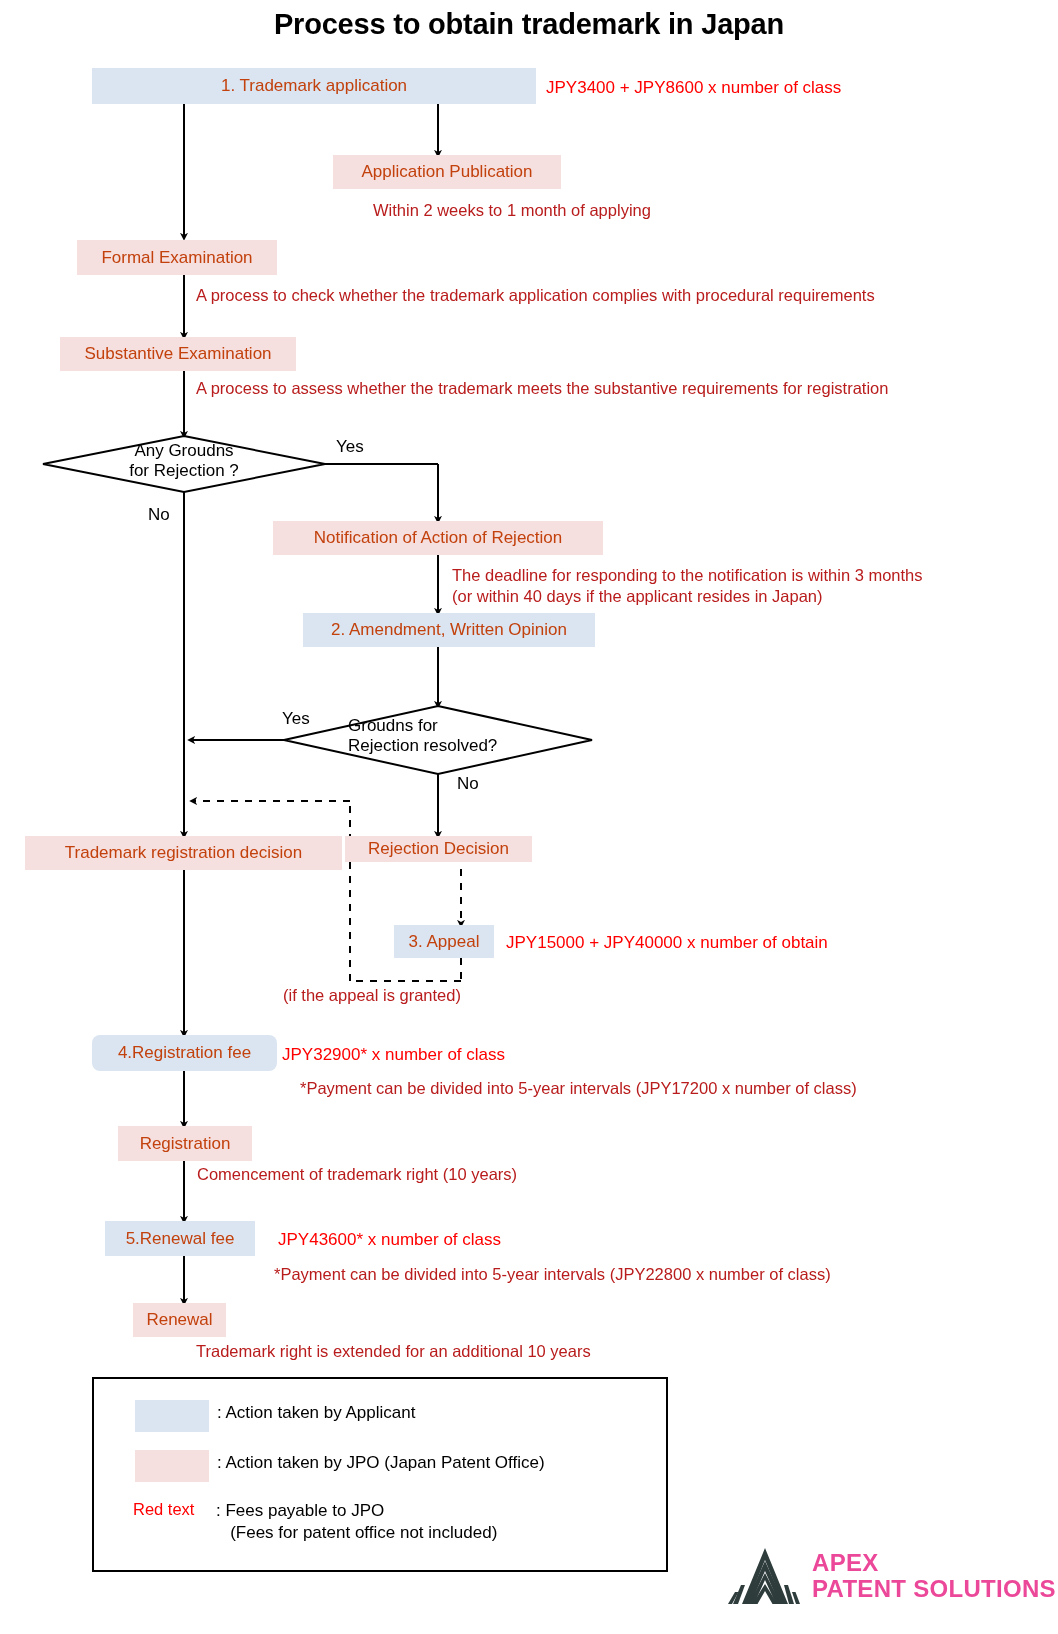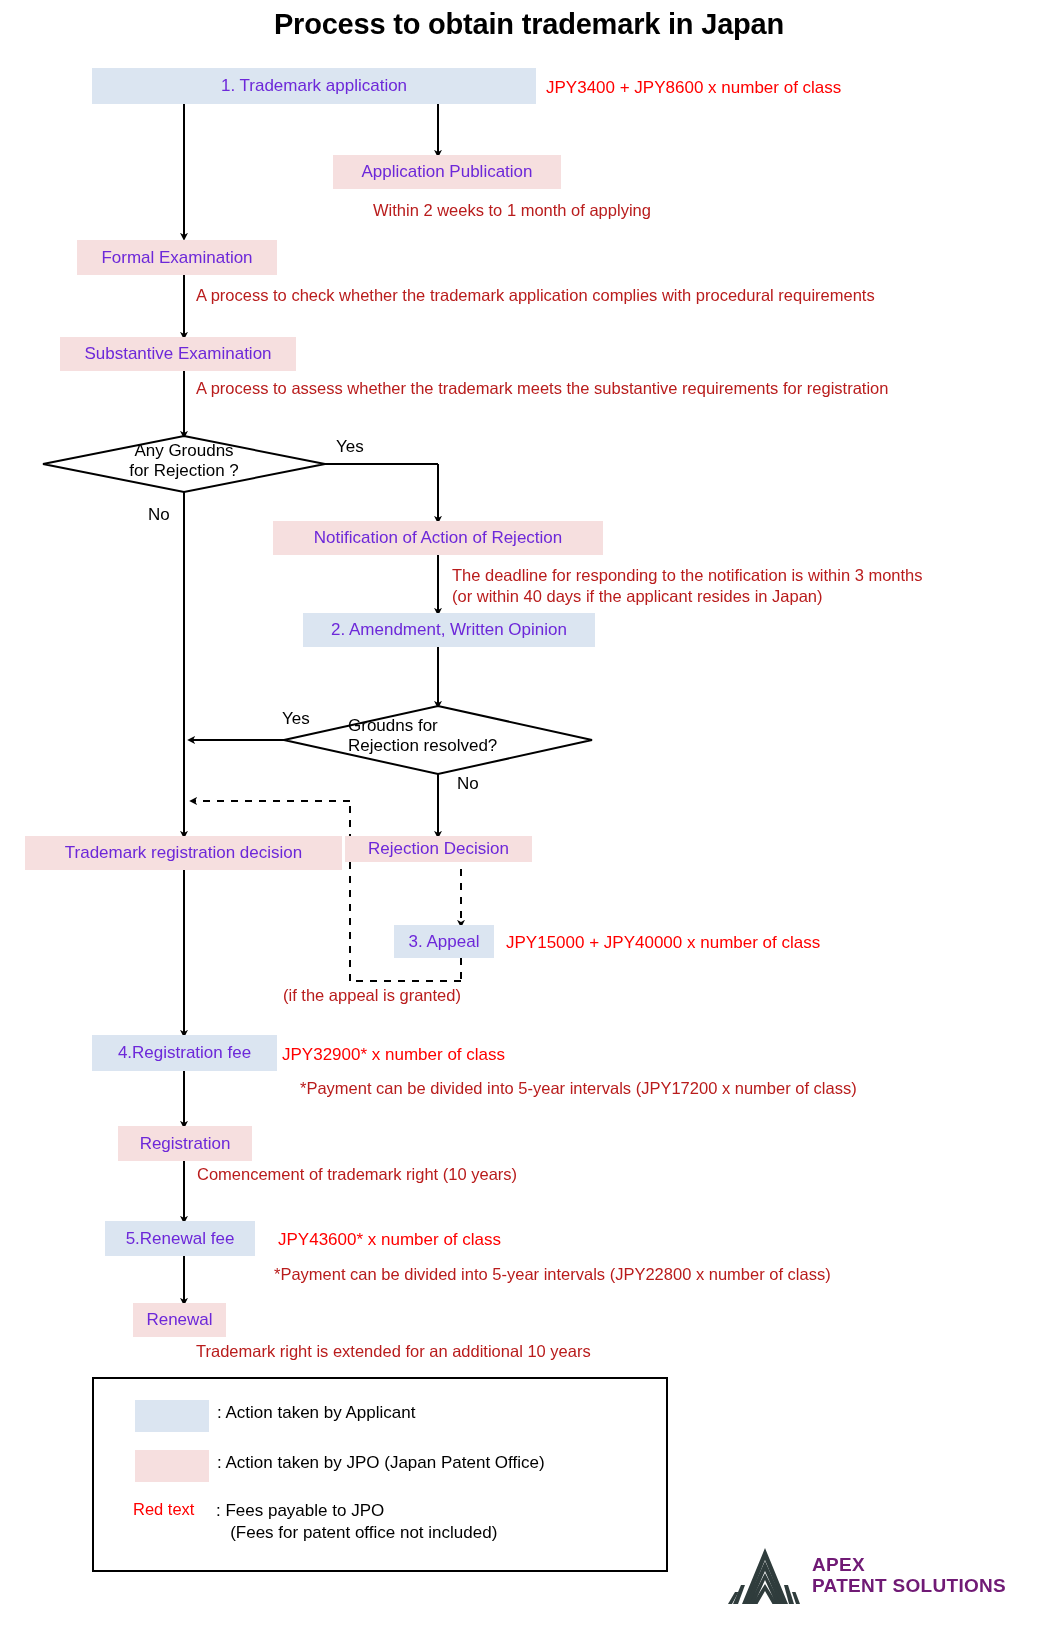--- a/index.html
+++ b/index.html
@@ -27,21 +27,21 @@
     pointer-events: none;
   }
   .node {
     position: absolute;
     box-sizing: border-box;
     display: flex;
     align-items: center;
     justify-content: center;
     font-size: 17px;
     line-height: 1.15;
-    color: #6d28d9;
+    color: #c2410c;
     white-space: nowrap;
   }
   .applicant { background: #dbe5f1; }
   .jpo { background: #f6dfdf; }
 
   .note {
     position: absolute;
     font-size: 16.5px;
     line-height: 1.3;
     color: #b91c1c;
@@ -109,24 +109,24 @@
   }
   #brand {
     position: absolute;
     left: 728px;
     top: 1548px;
     display: flex;
     align-items: center;
     gap: 10px;
   }
   #brand-text {
-    font-size: 19px;
+    font-size: 24px;
     font-weight: bold;
     line-height: 1.08;
-    color: #701a75;
+    color: #ec4899;
     letter-spacing: 0.3px;
     white-space: pre;
   }
 </style>
 </head>
 <body>
 
 <div id="canvas">
 
   <div id="page-title">Process to obtain trademark in Japan</div>
@@ -212,21 +212,21 @@
   </div>
 
   <div class="node jpo" style="left:345px; top:836px; width:187px; height:26px;">
     <span>Rejection Decision</span>
   </div>
 
   <div class="node applicant" style="left:394px; top:925px; width:100px; height:33px;">
     <span>3. Appeal</span>
   </div>
 
-  <div class="node applicant" style="left:92px; top:1035px; width:185px; height:36px;">
+  <div class="node applicant" style="left:92px; top:1035px; width:185px; height:36px;border-radius:8px;">
     <span>4.Registration fee</span>
   </div>
 
   <div class="node jpo" style="left:118px; top:1126px; width:134px; height:35px;">
     <span>Registration</span>
   </div>
 
   <div class="node applicant" style="left:105px; top:1221px; width:150px; height:35px;">
     <span>5.Renewal fee</span>
   </div>
@@ -260,21 +260,21 @@
   <div class="note" style="left:300px; top:1078px;">*Payment can be divided into 5-year intervals (JPY17200 x number of class)</div>
 
   <div class="note" style="left:197px; top:1164px;">Comencement of trademark right (10 years)</div>
 
   <div class="note" style="left:274px; top:1264px;">*Payment can be divided into 5-year intervals (JPY22800 x number of class)</div>
 
   <div class="note" style="left:196px; top:1341px;">Trademark right is extended for an additional 10 years</div>
 
   <div class="fee" style="left:546px; top:77px;">JPY3400 + JPY8600 x number of class</div>
 
-  <div class="fee" style="left:506px; top:932px;">JPY15000 + JPY40000 x number of class</div>
+  <div class="fee" style="left:506px; top:932px;">JPY15000 + JPY40000 x number of obtain</div>
 
   <div class="fee" style="left:282px; top:1044px;">JPY32900* x number of class</div>
 
   <div class="fee" style="left:278px; top:1229px;">JPY43600* x number of class</div>
 
   <div id="legend-box"></div>
 
   <div class="legend-swatch applicant" style="left:135px; top:1400px;"></div>
   <div class="legend-text" style="left:217px; top:1402px;">: Action taken by Applicant</div>
 

